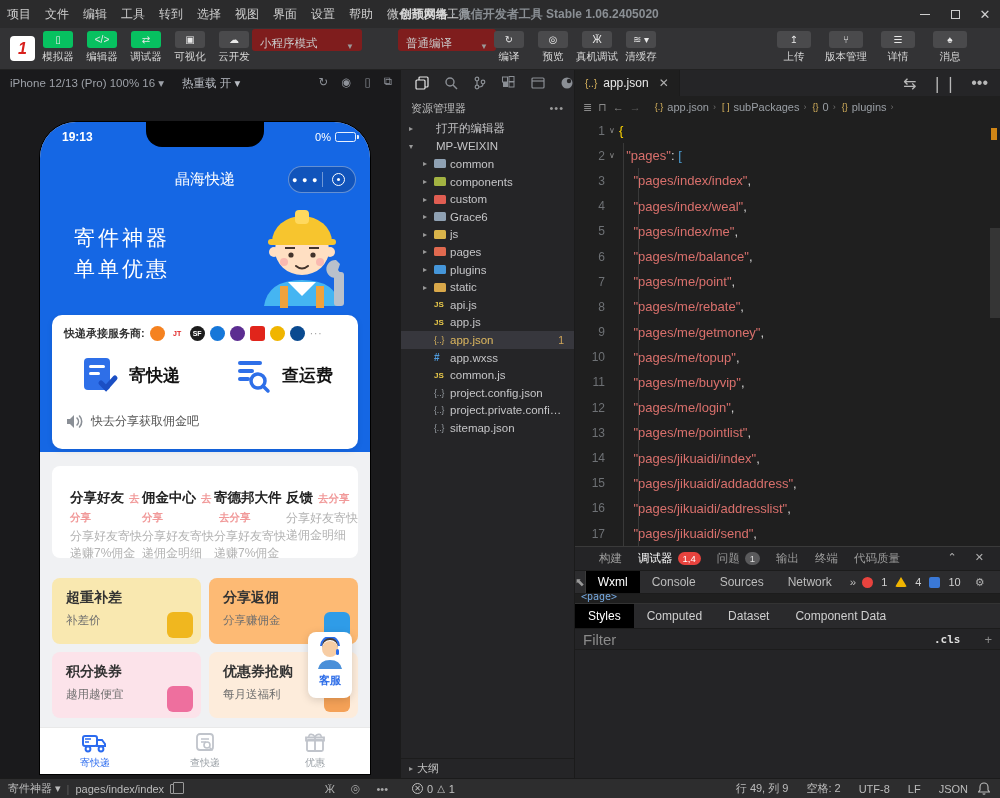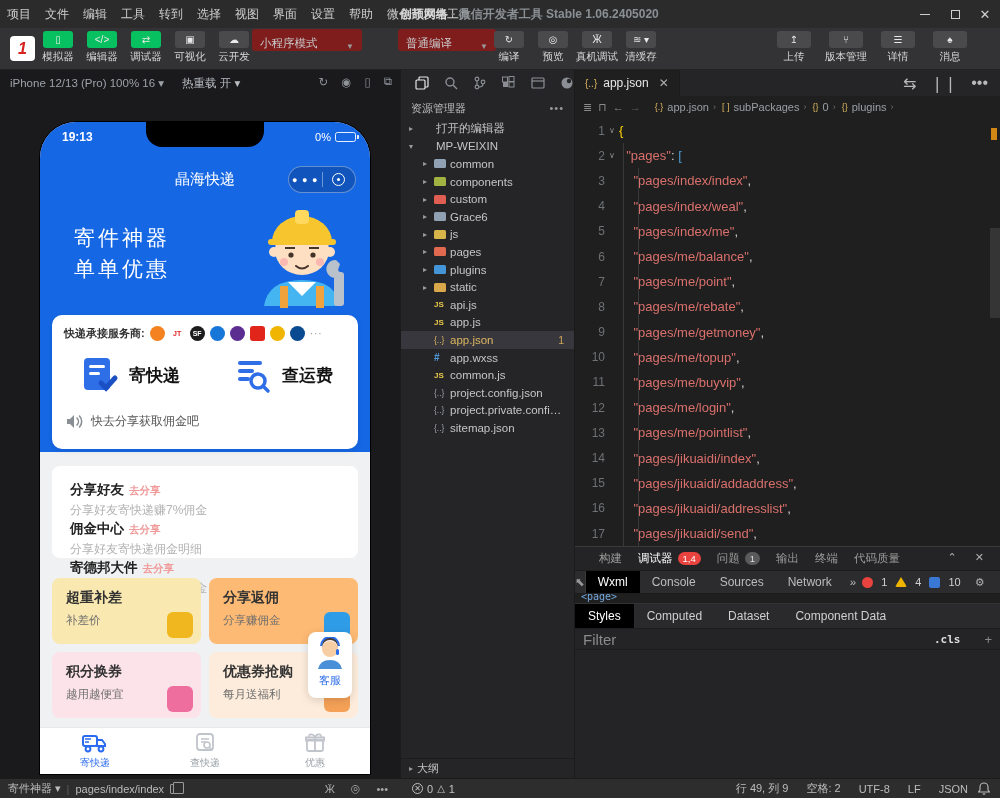--- a/index.html
+++ b/index.html
@@ -56,32 +56,32 @@
   .ph-card1{position:absolute;left:12px;top:193px;width:306px;height:134px;background:#fff;border-radius:10px;z-index:3;box-shadow:0 2px 6px rgba(0,0,0,.08);}
   .couriers{display:flex;align-items:center;gap:5px;padding:11px 12px 0 12px;}
   .couriers .clabel{font-size:11px;color:#333;font-weight:600;white-space:nowrap;}
   .cdot{width:15px;height:15px;border-radius:50%;font-size:7px;font-weight:bold;display:flex;align-items:center;justify-content:center;color:#fff;flex-shrink:0;}
   .cdot.sq{border-radius:3px;}
   .couriers .more{color:#999;font-size:10px;letter-spacing:1px;}
   .ph-actions{display:flex;margin-top:12px;}
   .ph-action{flex:1;display:flex;align-items:center;justify-content:center;gap:8px;font-size:17px;font-weight:bold;color:#141414;cursor:pointer;}
   .ph-notice{display:flex;align-items:center;gap:8px;margin:16px 0 0 14px;font-size:12px;color:#555;}
   .ph-card2{position:absolute;left:12px;top:344px;width:306px;height:92px;background:#fff;border-radius:8px;z-index:2;}
-  .share-grid{display:grid;grid-template-columns:1fr;grid-template-rows:1fr 1fr;height:100%;padding:14px 0 8px 18px;}
+  .share-grid{display:grid;grid-template-columns:1fr 1fr 1fr 1fr;grid-template-rows:1fr 1fr;height:100%;padding:22px 0 8px 18px;}
   .share-item{cursor:pointer;}
   .share-item .t{font-size:13.5px;font-weight:bold;color:#222;}
   .share-item .tag{font-size:10.5px;color:#f19a9a;font-weight:600;margin-left:5px;}
   .share-item .d{font-size:12px;color:#b3b3b3;margin-top:3px;}
   .promo-grid{position:absolute;left:12px;top:456px;width:306px;display:grid;grid-template-columns:149px 149px;grid-template-rows:66px 66px;gap:8px;z-index:2;}
   .promo-card{border-radius:8px;position:relative;padding:11px 0 0 14px;cursor:pointer;overflow:hidden;}
   .promo-card .t{font-size:14px;font-weight:bold;color:#333;}
   .promo-card .d{font-size:11.5px;color:#6e6e6e;margin-top:6px;}
   .promo-card .pic{position:absolute;right:8px;bottom:6px;width:26px;height:26px;border-radius:6px;}
   .kefu{position:absolute;left:268px;top:510px;width:44px;height:66px;background:#fff;border-radius:8px;box-shadow:0 2px 8px rgba(0,0,0,.15);z-index:4;display:flex;flex-direction:column;align-items:center;padding-top:5px;cursor:pointer;}
-  .kefu .klb{font-size:11px;color:#2a6be8;margin-top:2px;}
+  .kefu .klb{font-size:11px;color:#2a6be8;margin-top:2px;font-weight:bold;}
   .tabbar{position:absolute;left:0;right:0;bottom:0;height:47px;background:#fff;border-top:1px solid #e9e9e9;display:flex;z-index:4;}
   .tab-item{flex:1;display:flex;flex-direction:column;align-items:center;justify-content:center;gap:2px;cursor:pointer;}
   .tab-item .tl{font-size:10px;color:#9aa0a6;}
   .tab-item.active .tl{color:#2b6bef;}
 
   
   .explorer{width:175px;background:#252527;border-left:1px solid #1b1b1b;border-right:1px solid #1b1b1b;position:relative;display:flex;flex-direction:column;flex-shrink:0;font-size:11.5px;}
   .activity-row{height:26px;display:flex;align-items:center;gap:15px;padding-left:14px;color:#8b8f95;}
   .exp-header{height:24px;display:flex;align-items:center;padding:0 10px;color:#bdbdbd;font-size:11px;}
   .exp-header .hmore{margin-left:auto;letter-spacing:1px;color:#9a9a9a;cursor:pointer;}

